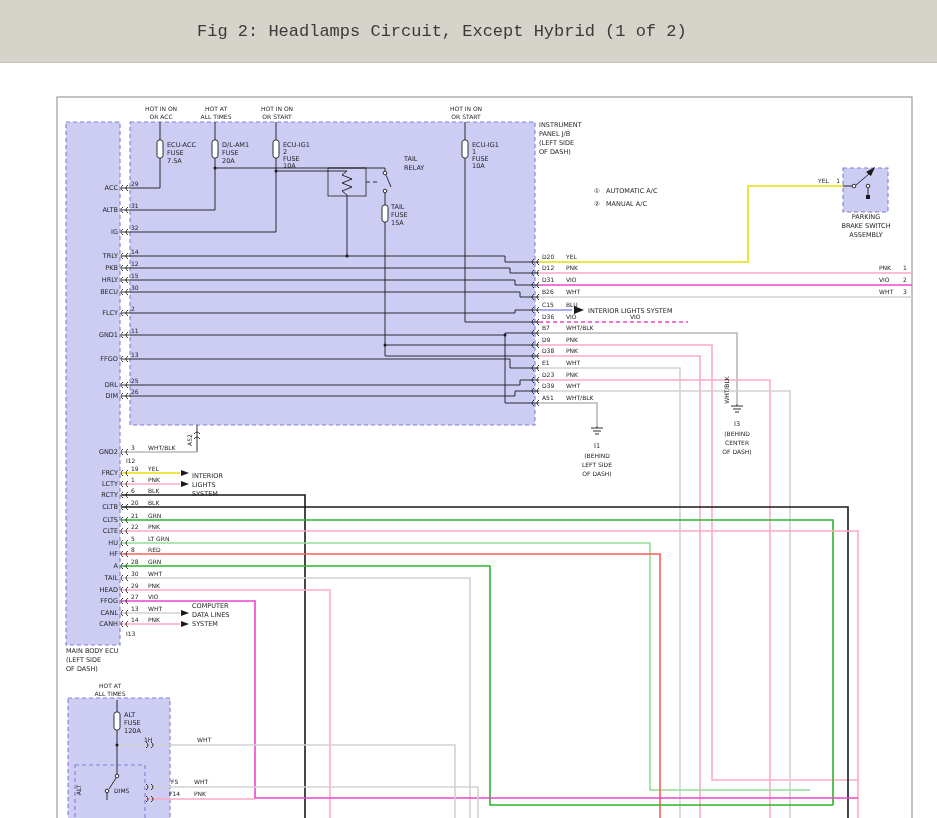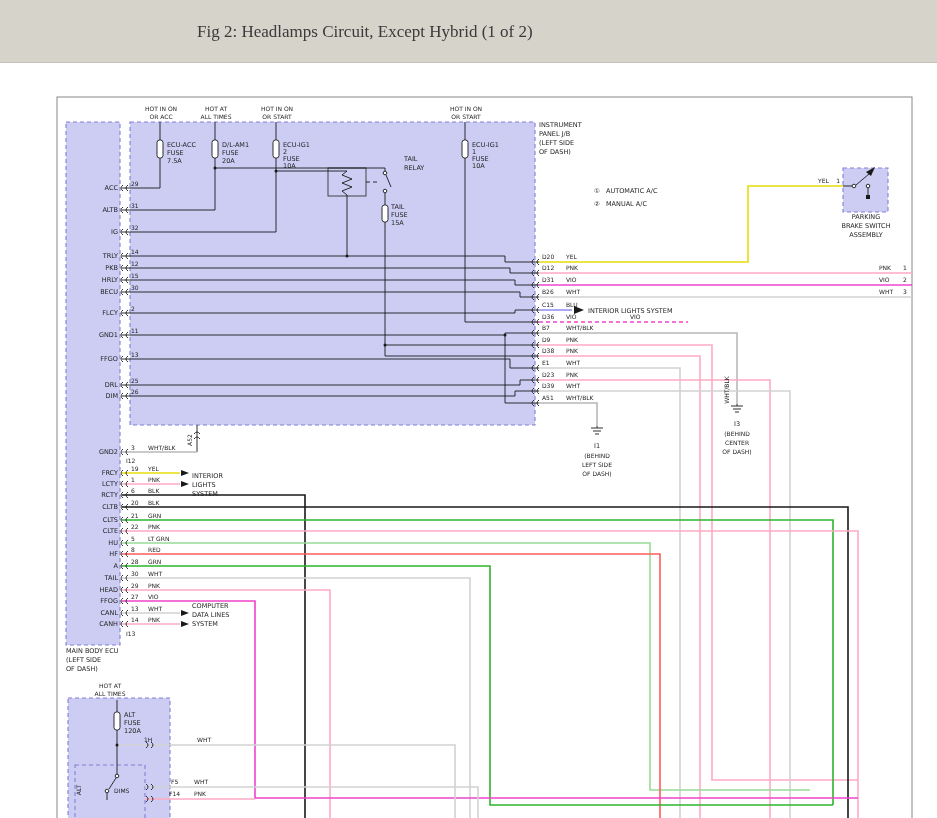--- a/index.html
+++ b/index.html
@@ -1,20 +1,20 @@
 <!DOCTYPE html>
 <html><head>
 <meta charset="utf-8">
 <style>
   html,body{margin:0;padding:0;background:#ffffff;width:937px;height:818px;overflow:hidden;
     font-family:"Liberation Sans",sans-serif;}
   .header{position:absolute;top:0;left:0;width:937px;height:62px;background:#d6d3ca;
     border-bottom:1px solid #c6c3ba;}
   .header .title{position:absolute;left:197px;top:22px;font-size:17px;color:#3a3a3a;
-    font-family:Liberation Serif, serif;}
+    font-family:Liberation Mono, monospace;}
   svg{position:absolute;top:62px;left:0;}
   text{font-family:"DejaVu Sans",sans-serif;font-size:6.5px;fill:#1d1d1d;}
   .t6{font-size:6px;}
   .blk{stroke:#1a1a1a;stroke-width:0.9;fill:none;}
   .wire{stroke-width:1.6;fill:none;}
   .dsh{stroke-dasharray:4 3;}
   .box{fill:#cdcdf4;stroke:#8080d6;stroke-width:1.1;stroke-dasharray:4 3;}
   .boxo{fill:none;stroke:#8080d6;stroke-width:1.1;stroke-dasharray:4 3;}
   .cmp{fill:#ffffff;stroke:#1a1a1a;stroke-width:0.9;}
   .dot{fill:#1a1a1a;stroke:none;}

